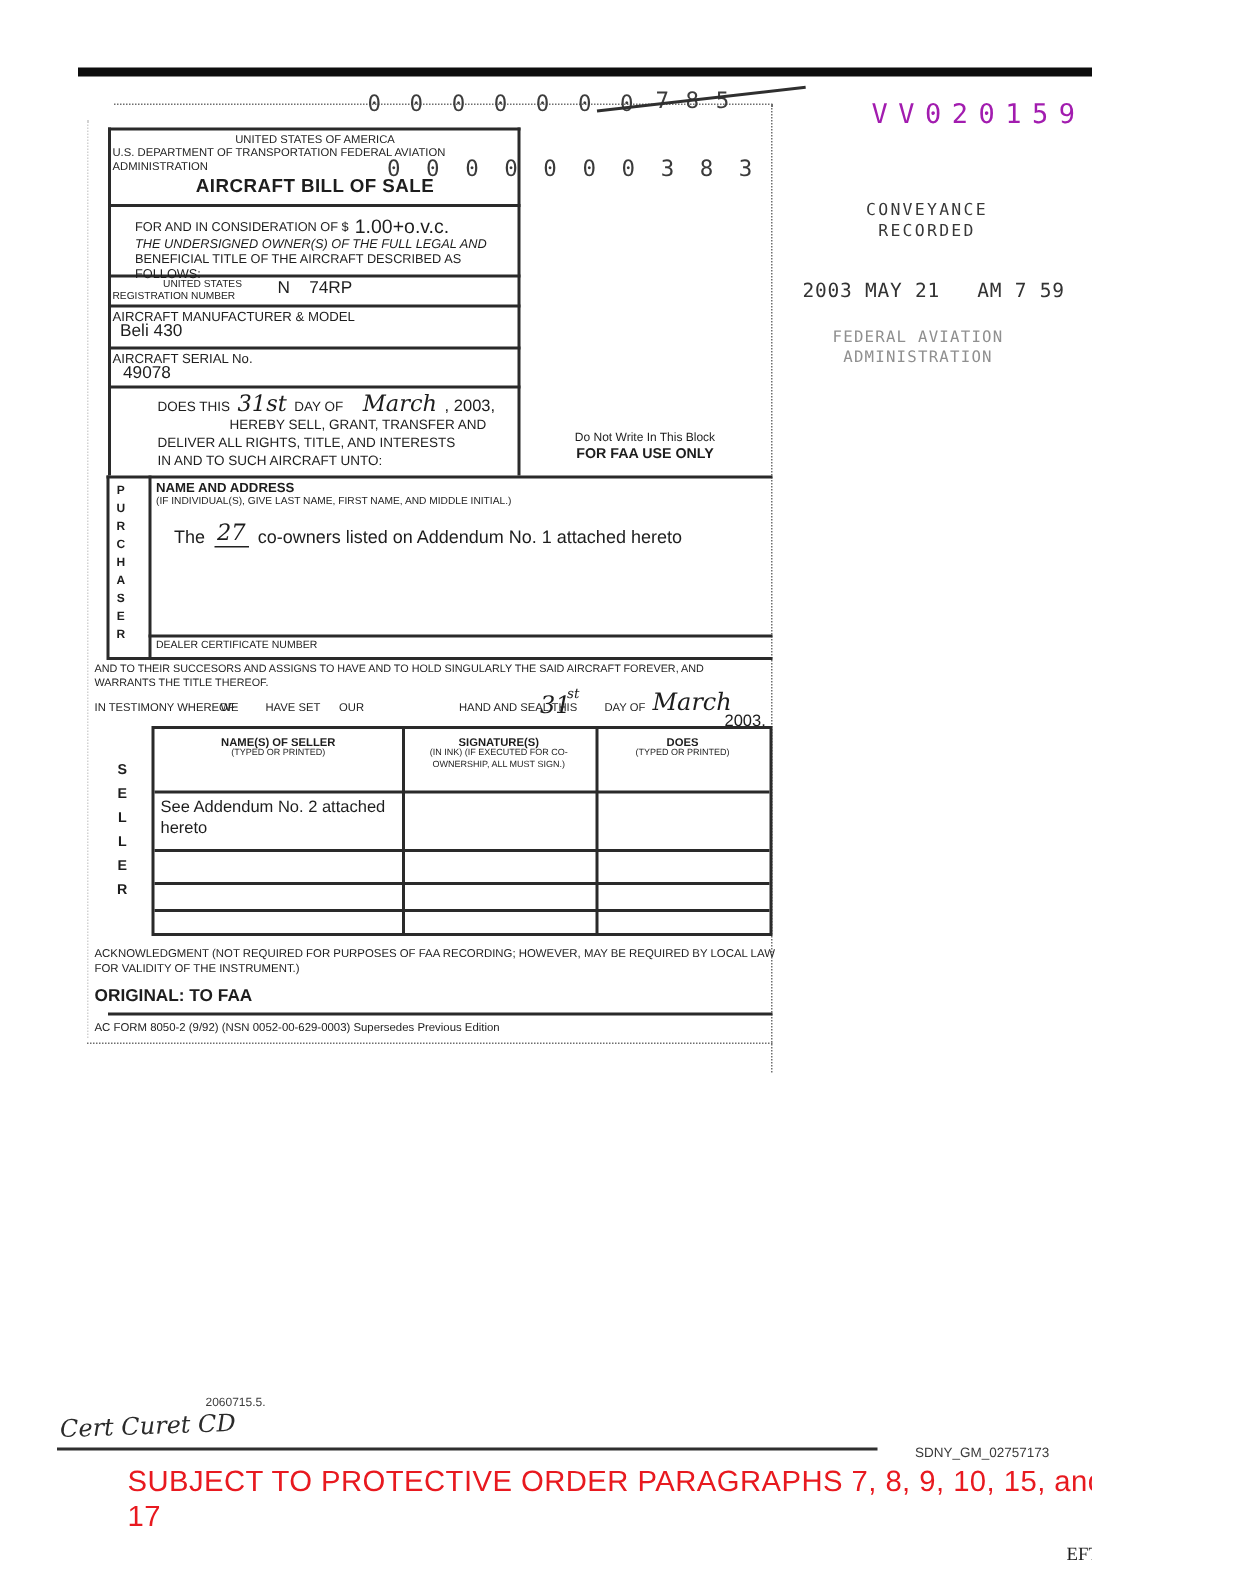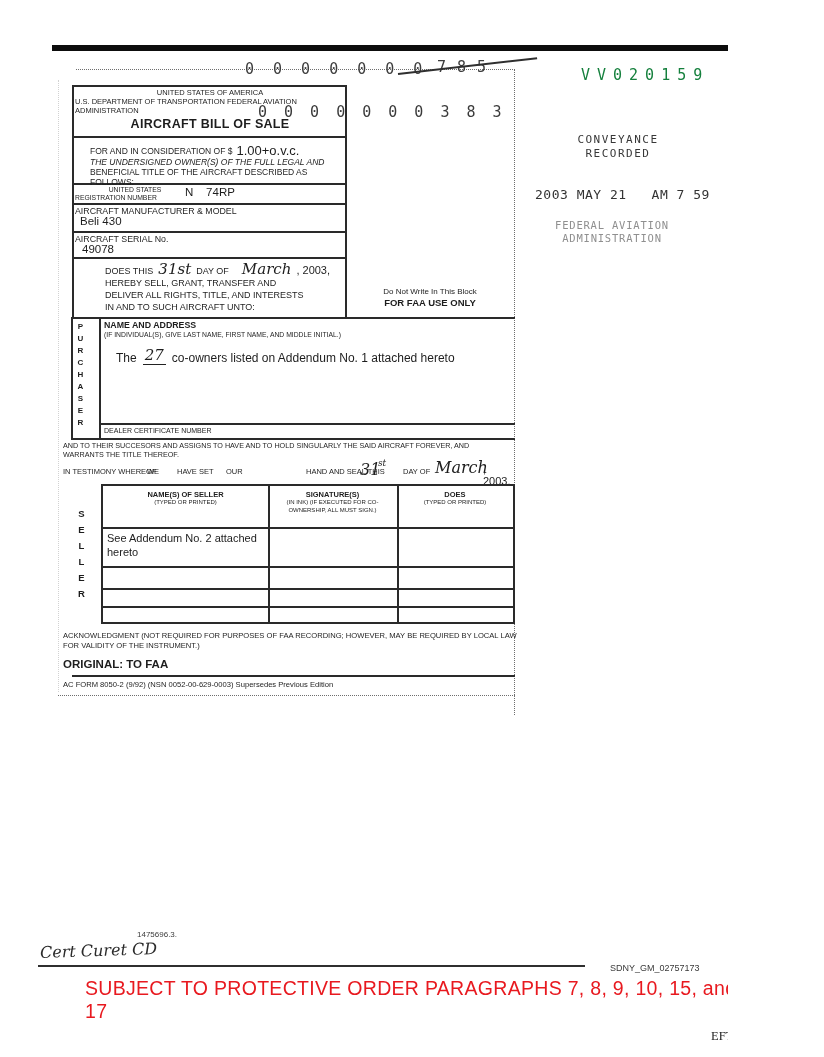--- a/index.html
+++ b/index.html
@@ -37,21 +37,21 @@
   <div class="dot-h" style="left:76px;top:69px;width:439px;"></div>
   <div class="dot-v" style="left:514px;top:69px;height:646px;"></div>
   <div class="dot-h" style="left:58px;top:695px;width:457px;"></div>
   <div class="dot-v" style="left:58px;top:80px;height:612px;opacity:0.3;"></div>
 
   <div class="abs mono" style="left:245px;top:60px;font-size:15px;letter-spacing:5px;color:#3d3d3d;z-index:5;">0 0 0 0 0 0 0</div>
   <div class="abs mono" style="left:437px;top:58px;font-size:15px;letter-spacing:1px;color:#3d3d3d;z-index:5;">7 8 5</div>
   <div class="abs" style="left:398px;top:73px;width:140px;height:2px;background:#2f2f2f;transform:rotate(-6.5deg);transform-origin:left center;z-index:6;"></div>
   <div class="abs mono" style="left:258px;top:91px;font-size:15px;letter-spacing:4px;color:#3a3a3a;z-index:5;margin-top:12px;">0 0 0 0 0 0 0 3 8 3</div>
 
-  <div class="abs mono" style="left:581px;top:66px;font-size:15px;letter-spacing:7px;color:#15803d;">VV020159</div>
+  <div class="abs mono" style="left:581px;top:66px;font-size:18px;letter-spacing:7px;color:#a21caf;">VV020159</div>
   <div class="abs mono center" style="left:556px;top:133px;width:124px;font-size:11px;letter-spacing:1.5px;line-height:13.5px;color:#383838;">
     <div>CONVEYANCE</div>
     <div>RECORDED</div>
   </div>
   <div class="abs mono pre" style="left:535px;top:187px;font-size:13px;letter-spacing:0.5px;color:#333333;">2003 MAY 21   AM 7 59</div>
   <div class="abs mono center" style="left:538px;top:219px;width:148px;font-size:10.5px;letter-spacing:0.8px;line-height:13px;color:#8f8f8f;">
     <div>FEDERAL AVIATION</div>
     <div>ADMINISTRATION</div>
   </div>
 
@@ -90,21 +90,21 @@
   <div class="abs value" style="left:82px;top:243px;">49078</div>
 
   <div class="abs" style="left:105px;top:260px;width:240px;">
     <div class="flexrow" style="gap:5px;height:17px;">
       <span style="font-size:9px;">DOES THIS</span>
       <span class="hand" style="font-size:15px;">31st</span>
       <span style="font-size:9px;">DAY OF</span>
       <span class="hand" style="font-size:15px;margin-left:8px;">March</span>
       <span style="font-size:11px;">, 2003,</span>
     </div>
-    <div style="font-size:9px;line-height:12px;">HEREBY SELL, GRANT, TRANSFER AND</div>
+    <div style="font-size:9px;line-height:12px;margin-left:48px;">HEREBY SELL, GRANT, TRANSFER AND</div>
     <div style="font-size:9px;line-height:12px;">DELIVER ALL RIGHTS, TITLE, AND INTERESTS</div>
     <div style="font-size:9px;line-height:12px;">IN AND TO SUCH AIRCRAFT UNTO:</div>
   </div>
 
   <div class="abs center" style="left:348px;top:287px;width:164px;">
     <div style="font-size:8px;">Do Not Write In This Block</div>
     <div style="font-size:9.5px;font-weight:bold;margin-top:1px;">FOR FAA USE ONLY</div>
   </div>
 
   <div class="hline" style="left:71px;top:317px;width:444px;"></div>
@@ -170,20 +170,20 @@
   </div>
 
   <div class="abs" style="left:63px;top:631px;width:455px;font-size:7.6px;line-height:9.6px;">
     <div>ACKNOWLEDGMENT (NOT REQUIRED FOR PURPOSES OF FAA RECORDING; HOWEVER, MAY BE REQUIRED BY LOCAL LAW</div>
     <div>FOR VALIDITY OF THE INSTRUMENT.)</div>
   </div>
   <div class="abs" style="left:63px;top:658px;font-size:11.5px;font-weight:bold;">ORIGINAL: TO FAA</div>
   <div class="hline" style="left:72px;top:675px;width:443px;"></div>
   <div class="abs" style="left:63px;top:680px;font-size:7.6px;">AC FORM 8050-2 (9/92) (NSN 0052-00-629-0003) Supersedes Previous Edition</div>
 
-  <div class="abs" style="left:137px;top:930px;font-size:8px;color:#3c3c3c;">1475696.3.</div>
+  <div class="abs" style="left:137px;top:930px;font-size:8px;color:#3c3c3c;">2060715.5.</div>
   <div class="abs hand" style="left:40px;top:941px;font-size:16px;color:#2b2b2b;transform:rotate(-2deg);">Cert Curet CD</div>
   <div class="abs" style="left:38px;top:965px;width:547px;height:2px;background:#2f2f2f;"></div>
   <div class="abs" style="left:610px;top:963px;font-size:9px;color:#3a3a3a;">SDNY_GM_02757173</div>
   <div class="abs" style="left:85px;top:977px;width:660px;font-size:19.5px;letter-spacing:0.3px;color:#e8191f;">SUBJECT TO PROTECTIVE ORDER PARAGRAPHS 7, 8, 9, 10, 15, and 17</div>
   <div class="abs serif" style="left:711px;top:1029px;font-size:12.5px;">EFTA_00244095</div>
 
 </div>
 
 </body></html>

